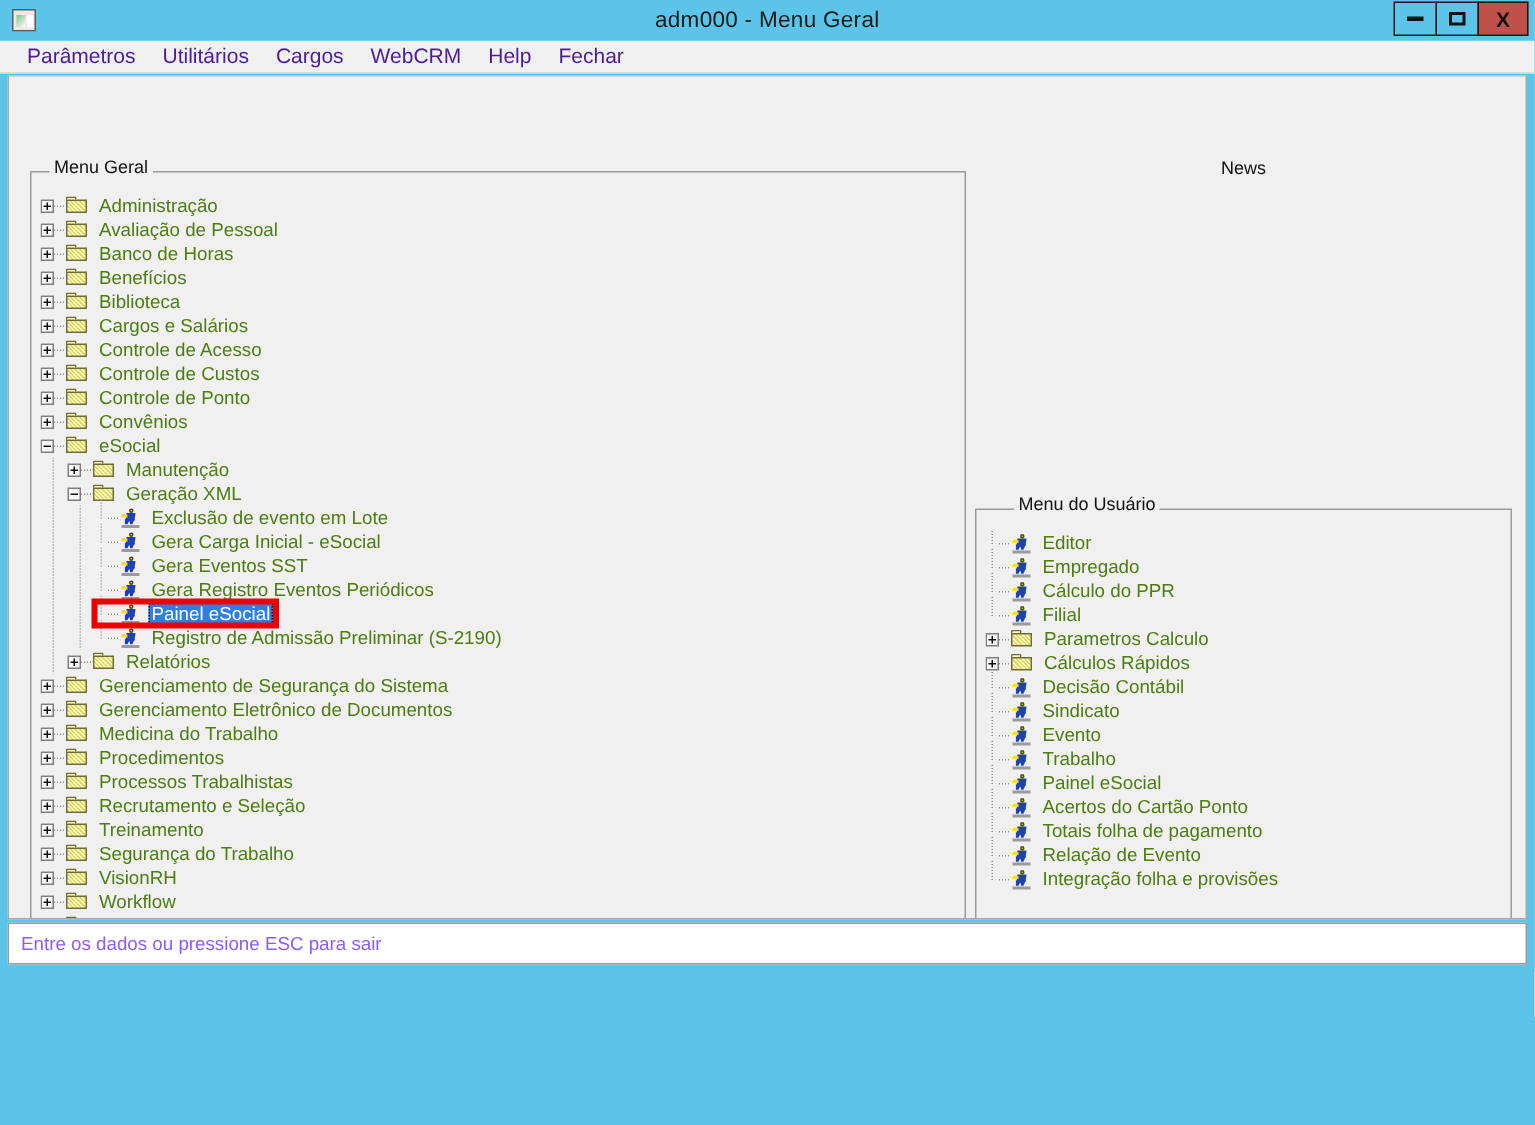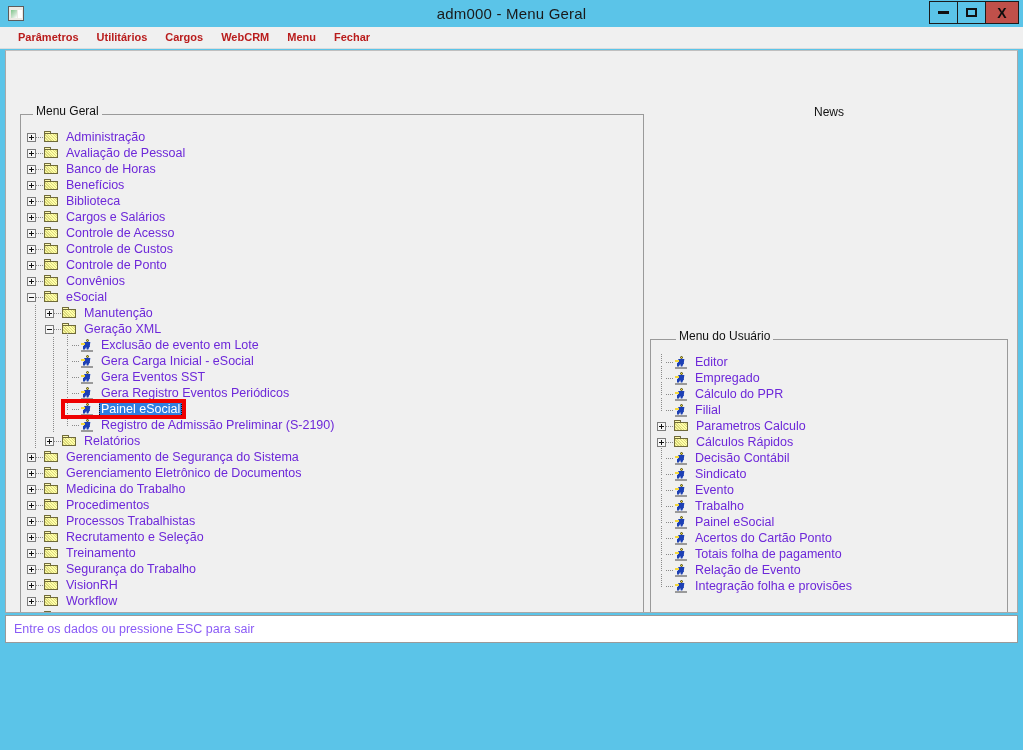--- a/index.html
+++ b/index.html
@@ -98,26 +98,25 @@
   .menubar {
     flex: 0 0 22px;
     height: 22px;
     background: #f0f0f0;
     display: flex;
     align-items: center;
     padding-left: 9px;
     border-bottom: 1px solid #dcdcdc;
   }
   .menu-item {
-    font-size: 11px;
-    color: #b91c1c;
+    font-size: 14px;
+    color: #4c1d95;
     padding: 2px 9px 3px 9px;
     white-space: nowrap;
     cursor: default;
-    font-weight: bold;
   }
 
   
   .client {
     flex: 1 1 auto;
     margin: 1px 5px 0 5px;
     background: #f0f0f0;
     border: 1px solid #a8a8a8;
     border-top-color: #bfbfbf;
     position: relative;
@@ -311,21 +310,21 @@
     position: absolute;
     left: 1px; top: 11px;
     width: 12px; height: 2px;
     background: #9a9a9a;
   }
 
   .node-label {
     flex: 0 0 auto;
     padding: 0 2px;
     font-size: 12.5px;
-    color: #6d28d9;
+    color: #4d7c0f;
   }
   .tree-node.selected .node-label {
     background: #2f7fe0;
     color: #ffffff;
     outline: 1px dotted #111;
     outline-offset: -1px;
   }
 
   
   .annot-red {
@@ -367,21 +366,21 @@
         <span class="glyph-close">X</span>
       </div>
     </div>
   </div>
 
   <div class="menubar">
     <div class="menu-item">Parâmetros</div>
     <div class="menu-item">Utilitários</div>
     <div class="menu-item">Cargos</div>
     <div class="menu-item">WebCRM</div>
-    <div class="menu-item">Menu</div>
+    <div class="menu-item">Help</div>
     <div class="menu-item">Fechar</div>
   </div>
 
   <div class="client">
 
     <div class="groupbox" id="gb-menu-geral">
       <div class="gb-label">Menu Geral</div>
       <div class="gb-frame">
         <div class="tree" id="tree-menu-geral">
             <div class="tree-node">

